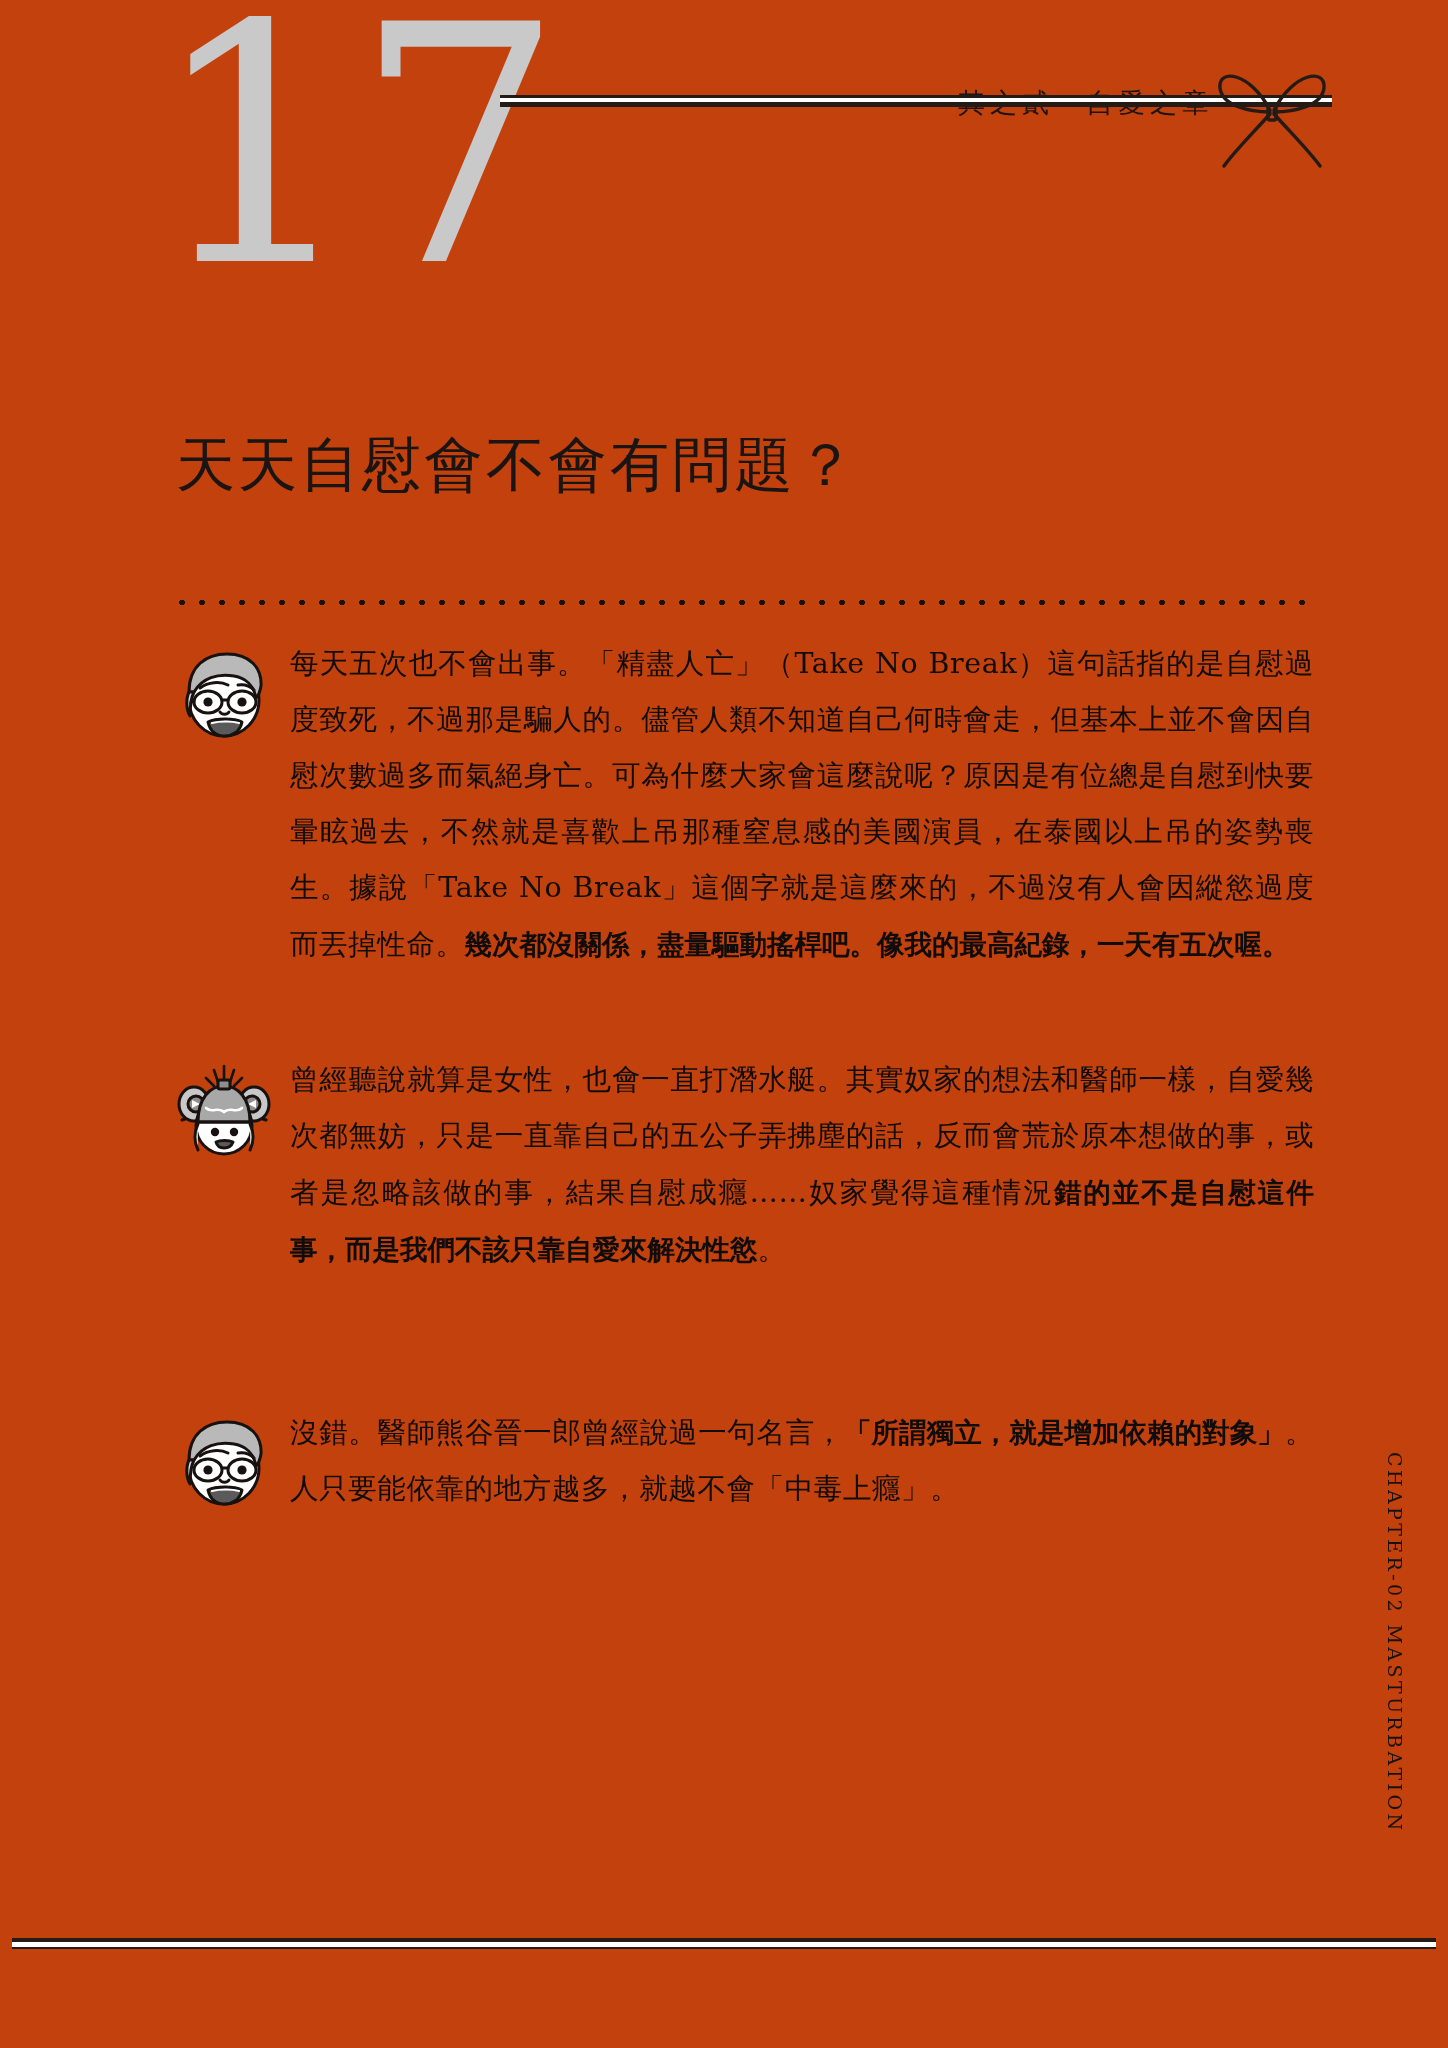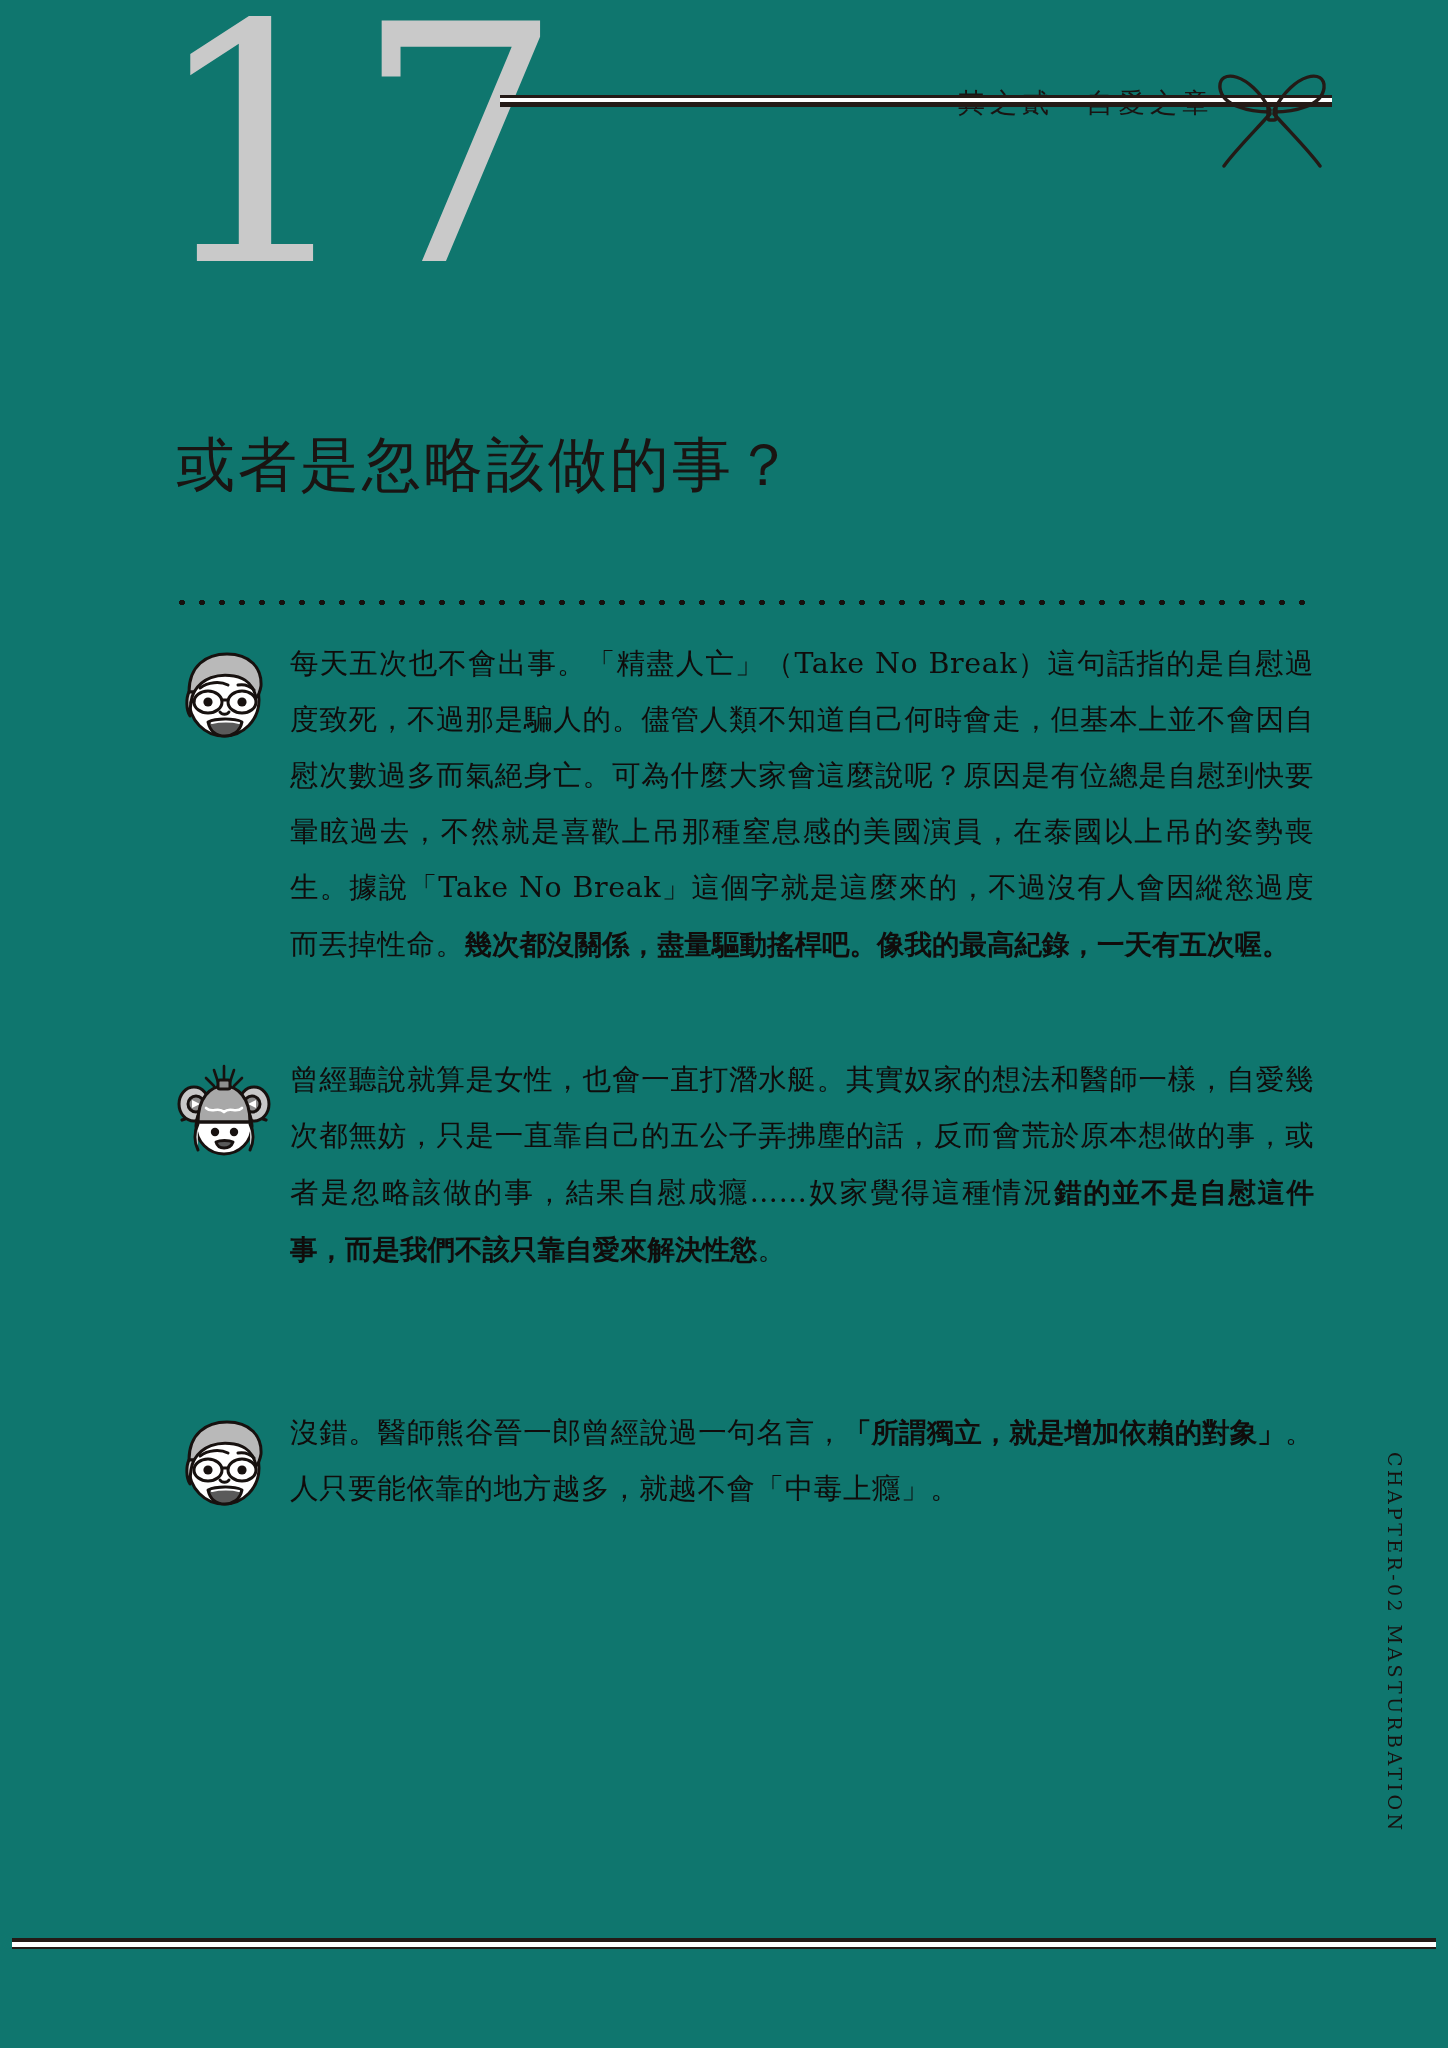--- a/index.html
+++ b/index.html
@@ -8,21 +8,21 @@
     background: #ffffff;
   }
   body {
     font-family: "DejaVu Serif", "Liberation Serif", serif;
     color: #1a1412;
   }
   #page {
     position: relative;
     width: 1448px;
     height: 2048px;
-    background: #0f766e;
+    background: #c2410c;
     overflow: hidden;
   }
 
   
   .chapter-number {
     position: absolute;
     left: 150px;
     top: -18px;
     font-family: "DejaVu Serif", "Liberation Serif", serif;
     font-size: 330px;
@@ -198,21 +198,21 @@
       <svg width="128" height="112" viewBox="0 0 128 112" fill="none" stroke="#241a16" stroke-width="3.4" stroke-linecap="round" stroke-linejoin="round">
         <path d="M62 54 C42 16, 10 12, 12 32 C14 50, 42 56, 62 56"></path>
         <path d="M66 54 C86 16, 118 12, 116 32 C114 50, 86 56, 66 56"></path>
         <path d="M62 58 C42 80, 26 96, 16 110"></path>
         <path d="M66 58 C86 80, 102 96, 112 110"></path>
         <rect x="60" y="48" width="8" height="16" rx="2"></rect>
       </svg>
     </div>
   </div>
 
-  <h1 class="section-title">或者是忽略該做的事？</h1>
+  <h1 class="section-title">天天自慰會不會有問題？</h1>
 
   <div class="dotted-divider"></div>
 
   <div class="dialogue" id="block-1">
     <div class="avatar">
       <svg width="104" height="104" viewBox="0 0 104 104" fill="none" stroke="#17110f" stroke-width="3" stroke-linecap="round" stroke-linejoin="round">
         <ellipse cx="52" cy="58" rx="35" ry="36" fill="#ffffff"></ellipse>
         <path d="M17 50 C17 24, 34 12, 55 12 C78 12, 90 26, 89 44 C88 50, 86 54, 84 56
                  C82 44, 74 36, 62 34 C46 31, 30 36, 22 50 Z" fill="#b9b9b9"></path>
         <path d="M17 50 C14 56, 14 68, 18 74 C18 64, 19 56, 22 50 Z" fill="#d6d6d6"></path>

